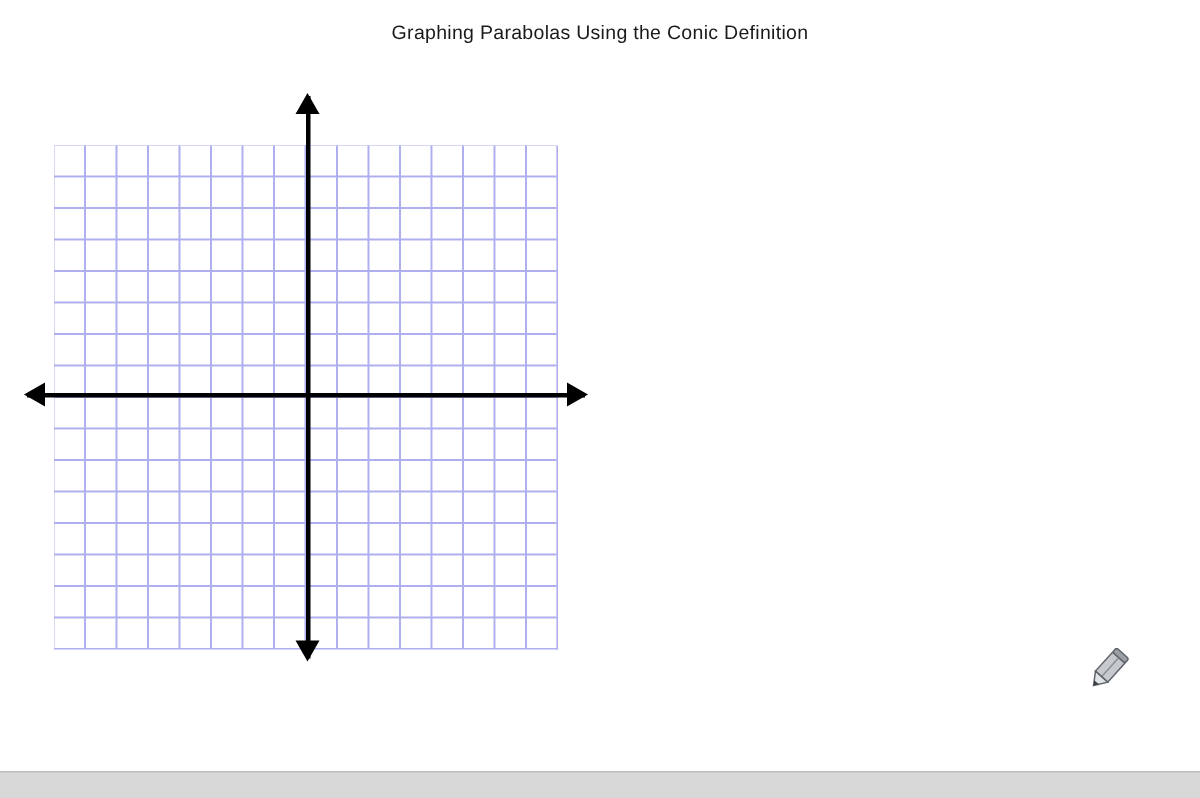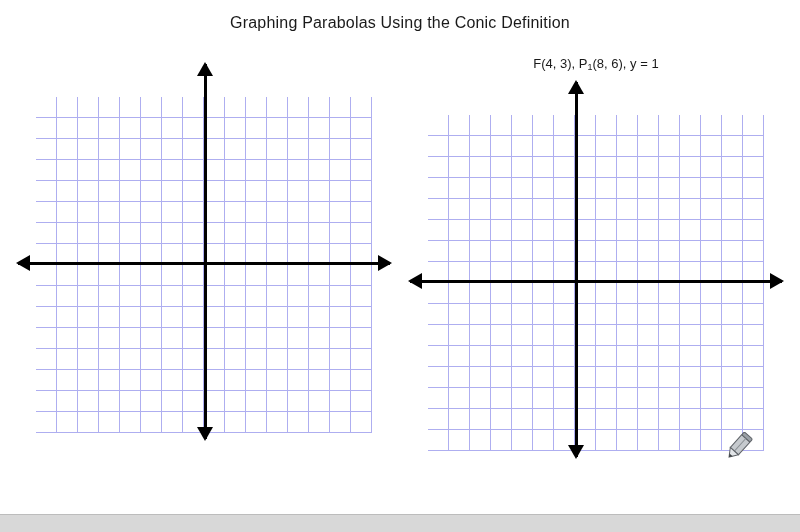--- a/index.html
+++ b/index.html
@@ -19,21 +19,21 @@
     width: 800px;
     height: 532px;
     background: #ffffff;
   }
   .title {
     position: absolute;
     top: 14px;
     left: 0;
     width: 800px;
     text-align: center;
-    font-size: 16px;
+    font-size: 13px;
     color: #1a1a1a;
     letter-spacing: 0.2px;
   }
   .panel {
     position: absolute;
     top: 55px;
   }
   .panel-left { left: 18px; }
   .panel-right { left: 410px; }
 
@@ -152,32 +152,20 @@
       <div class="grid-box"></div>
       <div class="axis-h"></div>
       <div class="axis-v axis-v-left"></div>
       <div class="arrow arrow-left"></div>
       <div class="arrow arrow-right"></div>
       <div class="arrow arrow-up vx-left"></div>
       <div class="arrow arrow-down vx-left"></div>
     </div>
   </div>
 
-  <div class="panel panel-right">
-    <div class="caption"><span>F(4, 3), P</span><sub>1</sub><span>(8, 6), y = 1</span></div>
-    <div class="grid-wrap">
-      <div class="grid-box"></div>
-      <div class="axis-h"></div>
-      <div class="axis-v axis-v-right"></div>
-      <div class="arrow arrow-left"></div>
-      <div class="arrow arrow-right"></div>
-      <div class="arrow arrow-up vx-right"></div>
-      <div class="arrow arrow-down vx-right"></div>
-    </div>
-  </div>
 
   <div class="pen-icon">
     <svg width="36" height="34" viewBox="0 0 36 34" xmlns="http://www.w3.org/2000/svg">
       <g transform="rotate(42 18 17)">
         <rect x="9" y="2" width="11" height="4" rx="1.5" fill="#9aa0a6" stroke="#5f6368" stroke-width="1"></rect>
         <rect x="9" y="6" width="11" height="17" fill="#c6cace" stroke="#5f6368" stroke-width="1"></rect>
         <line x1="14.5" y1="6" x2="14.5" y2="23" stroke="#8a8f94" stroke-width="1"></line>
         <polygon points="9,23 20,23 14.5,31" fill="#e2e5e8" stroke="#5f6368" stroke-width="1"></polygon>
         <polygon points="12.4,28 16.6,28 14.5,31" fill="#3c4043"></polygon>
       </g>

